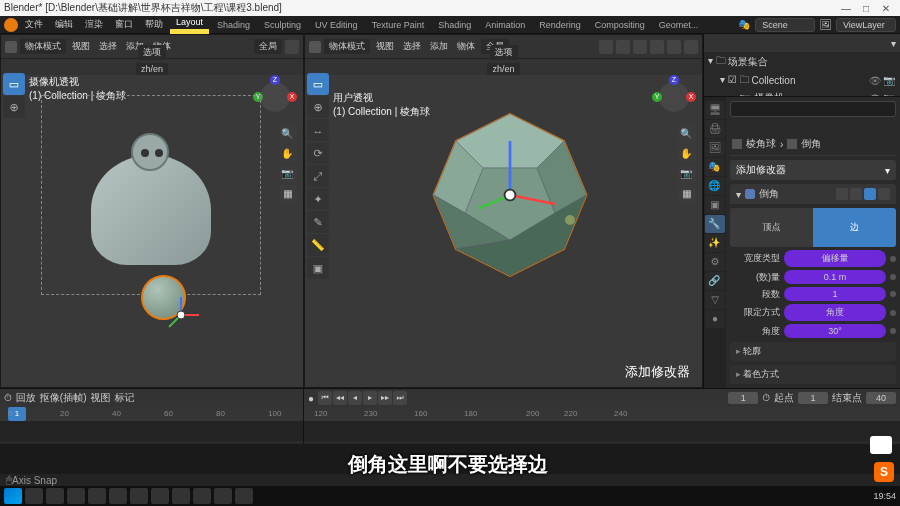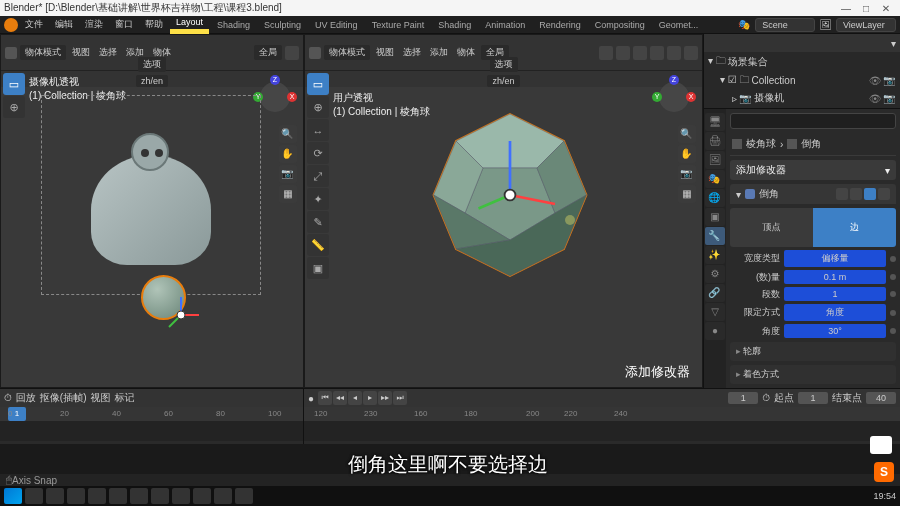--- a/index.html
+++ b/index.html
@@ -12,21 +12,21 @@
 .topbar .menu { padding: 2px 5px; font-size: 9px; color: #ccc; cursor: pointer; }
 .topbar .tab { padding: 2px 6px; font-size: 9px; color: #aaa; cursor: pointer; }
 .topbar .tab.active { color: #fff; border-bottom: 6px solid #fde047; }
 .topbar .scene-f { margin-left: auto; display: flex; gap: 4px; align-items: center; }
 .topbar .field { background: #333; border: 1px solid #444; border-radius: 3px; padding: 1px 6px; font-size: 9px; color: #ccc; min-width: 60px; }
 
 .main { display: flex; height: 354px; }
 .vp { background: #393939; position: relative; border: 1px solid #1a1a1a; }
 .vp-left { width: 304px; }
 .vp-right { flex: 1; }
-.vp-header { height: 36px; background: #333; display: flex; align-items: center; padding: 0 4px; gap: 3px; border-bottom: 1px solid #222; }
+.vp-header { height: 24px; background: #333; display: flex; align-items: center; padding: 0 4px; gap: 3px; border-bottom: 1px solid #222; }
 .vp-header .ico { width: 12px; height: 12px; background: #555; border-radius: 2px; }
 .vp-header .sel { background: #2a2a2a; padding: 1px 5px; border-radius: 2px; font-size: 9px; }
 .vp-header .menu { font-size: 9px; color: #ccc; padding: 1px 3px; }
 .vp-header .spacer { flex: 1; }
 .vp-header .rbtn { width: 14px; height: 14px; background: #444; border-radius: 2px; }
 .vp-header2 { height: 16px; background: #333; display: flex; align-items: center; padding: 0 4px; gap: 3px; justify-content: flex-end; flex-direction: column; }
 .vp-header2 .sel { background: #2a2a2a; padding: 1px 5px; border-radius: 2px; font-size: 9px; }
 .vp-info { position: absolute; top: 40px; left: 28px; font-size: 9px; color: #eee; }
 .vp-info.r { left: 28px; margin-top: 16px; }
 .toolbar { position: absolute; left: 2px; top: 38px; width: 22px; display: flex; flex-direction: column; gap: 1px; }
@@ -57,54 +57,54 @@
 .outliner-row { display: flex; align-items: center; padding: 1px 4px; font-size: 9px; gap: 2px; }
 .outliner-row .indent { width: 10px; }
 .outliner-row .acts { margin-left: auto; display: flex; gap: 2px; font-size: 8px; color: #888; }
 
 .props { flex: 1; display: flex; background: #2a2a2a; }
 .props-tabs { width: 22px; background: #232323; display: flex; flex-direction: column; padding-top: 4px; gap: 1px; }
 .props-tabs .pt { width: 20px; height: 18px; background: #2a2a2a; border-radius: 2px; margin-left: 1px; text-align: center; line-height: 18px; font-size: 10px; color: #888; }
 .props-tabs .pt.active { background: #3d5a7a; color: #fff; }
 .props-body { flex: 1; padding: 4px; overflow: hidden; }
 .props-body .search { width: 100%; background: #1f1f1f; border: 1px solid #444; border-radius: 3px; padding: 2px 6px; font-size: 9px; color: #aaa; margin-bottom: 4px; }
-.breadcrumb { display: flex; align-items: center; gap: 4px; font-size: 9px; padding: 4px 2px; border-bottom: 1px solid #3a3a3a; margin-bottom: 4px; }
+.breadcrumb { display: flex; align-items: center; gap: 4px; font-size: 9px; padding: 4px 2px; border-bottom: 1px solid #3a3a3a; margin-bottom: 4px; margin-top: 12px; }
 .breadcrumb .ico { width: 10px; height: 10px; background: #555; }
 .dropdown { background: #3a3a3a; border-radius: 3px; padding: 3px 6px; font-size: 9px; color: #eee; margin-bottom: 4px; display: flex; justify-content: space-between; align-items: center; }
 .panel-head { background: #363636; padding: 3px 6px; font-size: 9px; display: flex; align-items: center; gap: 4px; border-radius: 3px 3px 0 0; }
 .panel-head .ico { width: 10px; height: 10px; background: #5a7ab5; border-radius: 2px; }
 .panel-head .acts { margin-left: auto; display: flex; gap: 2px; }
 .panel-head .acts span { width: 12px; height: 12px; background: #444; border-radius: 2px; }
 .panel-head .acts span.cam { background: #3d80c6; }
 .segbtn { display: flex; margin-top: 4px; }
 .segbtn .seg { flex: 1; background: #3a3a3a; padding: 13px; text-align: center; font-size: 9px; }
 .segbtn .seg.active { background: #3d80c6; color: #fff; }
 .segbtn .seg:first-child { border-radius: 3px 0 0 3px; }
 .segbtn .seg:last-child { border-radius: 0 3px 3px 0; }
 .prop-row { display: flex; align-items: center; margin-top: 3px; gap: 4px; }
 .prop-row .lbl { width: 50px; text-align: right; font-size: 9px; color: #ccc; }
-.prop-row .val { flex: 1; background: #1d4ed8; border-radius: 2px; padding: 2px 23px; font-size: 9px; text-align: center; }
+.prop-row .val { flex: 1; background: #6d28d9; border-radius: 8px; padding: 2px 23px; font-size: 9px; text-align: center; }
 .prop-row .dot { width: 6px; height: 6px; background: #555; border-radius: 50%; }
 .sub-panel { padding: 3px 6px; font-size: 9px; background: #303030; margin-top: 4px; border-radius: 3px; }
 .sub-panel::before { content: "▸ "; color: #888; }
 
 .timeline-area { height: 56px; background: #2a2a2a; border-top: 1px solid #111; display: flex; }
 .tl-left { width: 304px; border-right: 1px solid #111; }
 .tl-right { flex: 1; }
 .tl-header { height: 18px; background: #333; display: flex; align-items: center; padding: 0 4px; gap: 4px; font-size: 9px; }
 .tl-header .spacer { flex: 1; }
 .tl-header .nf { background: #545454; padding: 1px 6px; border-radius: 2px; font-size: 9px; min-width: 30px; text-align: center; }
 .playback { display: flex; gap: 1px; }
 .playback span { width: 14px; height: 14px; background: #444; border-radius: 2px; text-align: center; line-height: 14px; font-size: 8px; color: #ccc; }
 .tl-track { height: 20px; background: #232323; position: relative; }
 .tl-ruler { height: 14px; background: #353535; position: relative; display: flex; }
 .tl-tick { position: absolute; font-size: 8px; color: #888; top: 2px; }
 .tl-playhead { position: absolute; top: 0; width: 18px; height: 14px; background: #3d80c6; border-radius: 2px; font-size: 8px; color: #fff; text-align: center; line-height: 14px; }
 
-.subtitle { position: absolute; bottom: 28px; left: 0; right: 4px; text-align: center; font-size: 20px; color: #fff; text-shadow: 0 0 3px #000, 0 0 3px #000; pointer-events: none; }
+.subtitle { position: absolute; bottom: 28px; left: 0; right: 4px; text-align: center; font-size: 20px; color: #fff; text-shadow: 0 0 3px #000, 0 0 3px #000; pointer-events: none; font-weight: bold; }
 .statusbar { position: absolute; bottom: 20px; left: 0; right: 0; height: 12px; background: #232323; padding: 0 6px; font-size: 8px; color: #999; display: flex; align-items: center; }
 .taskbar { position: absolute; bottom: 0; left: 0; right: 0; height: 20px; background: #101010; display: flex; align-items: center; padding: 0 4px; gap: 3px; }
 .taskbar .tb { width: 18px; height: 16px; background: #333; border-radius: 2px; }
 .taskbar .tb.win { background: linear-gradient(135deg,#0078d4,#00a4ef); }
 .taskbar .spacer { flex: 1; }
 .taskbar .clock { font-size: 9px; color: #ccc; }
 .sogou { position: absolute; right: 6px; bottom: 24px; width: 20px; height: 20px; background: #ff6a00; border-radius: 4px; color: #fff; font-size: 12px; text-align: center; line-height: 20px; font-weight: bold; }
 .bili { position: absolute; right: 8px; bottom: 52px; width: 22px; height: 18px; background: #fff; border-radius: 3px; }
 </style>
 </head>

